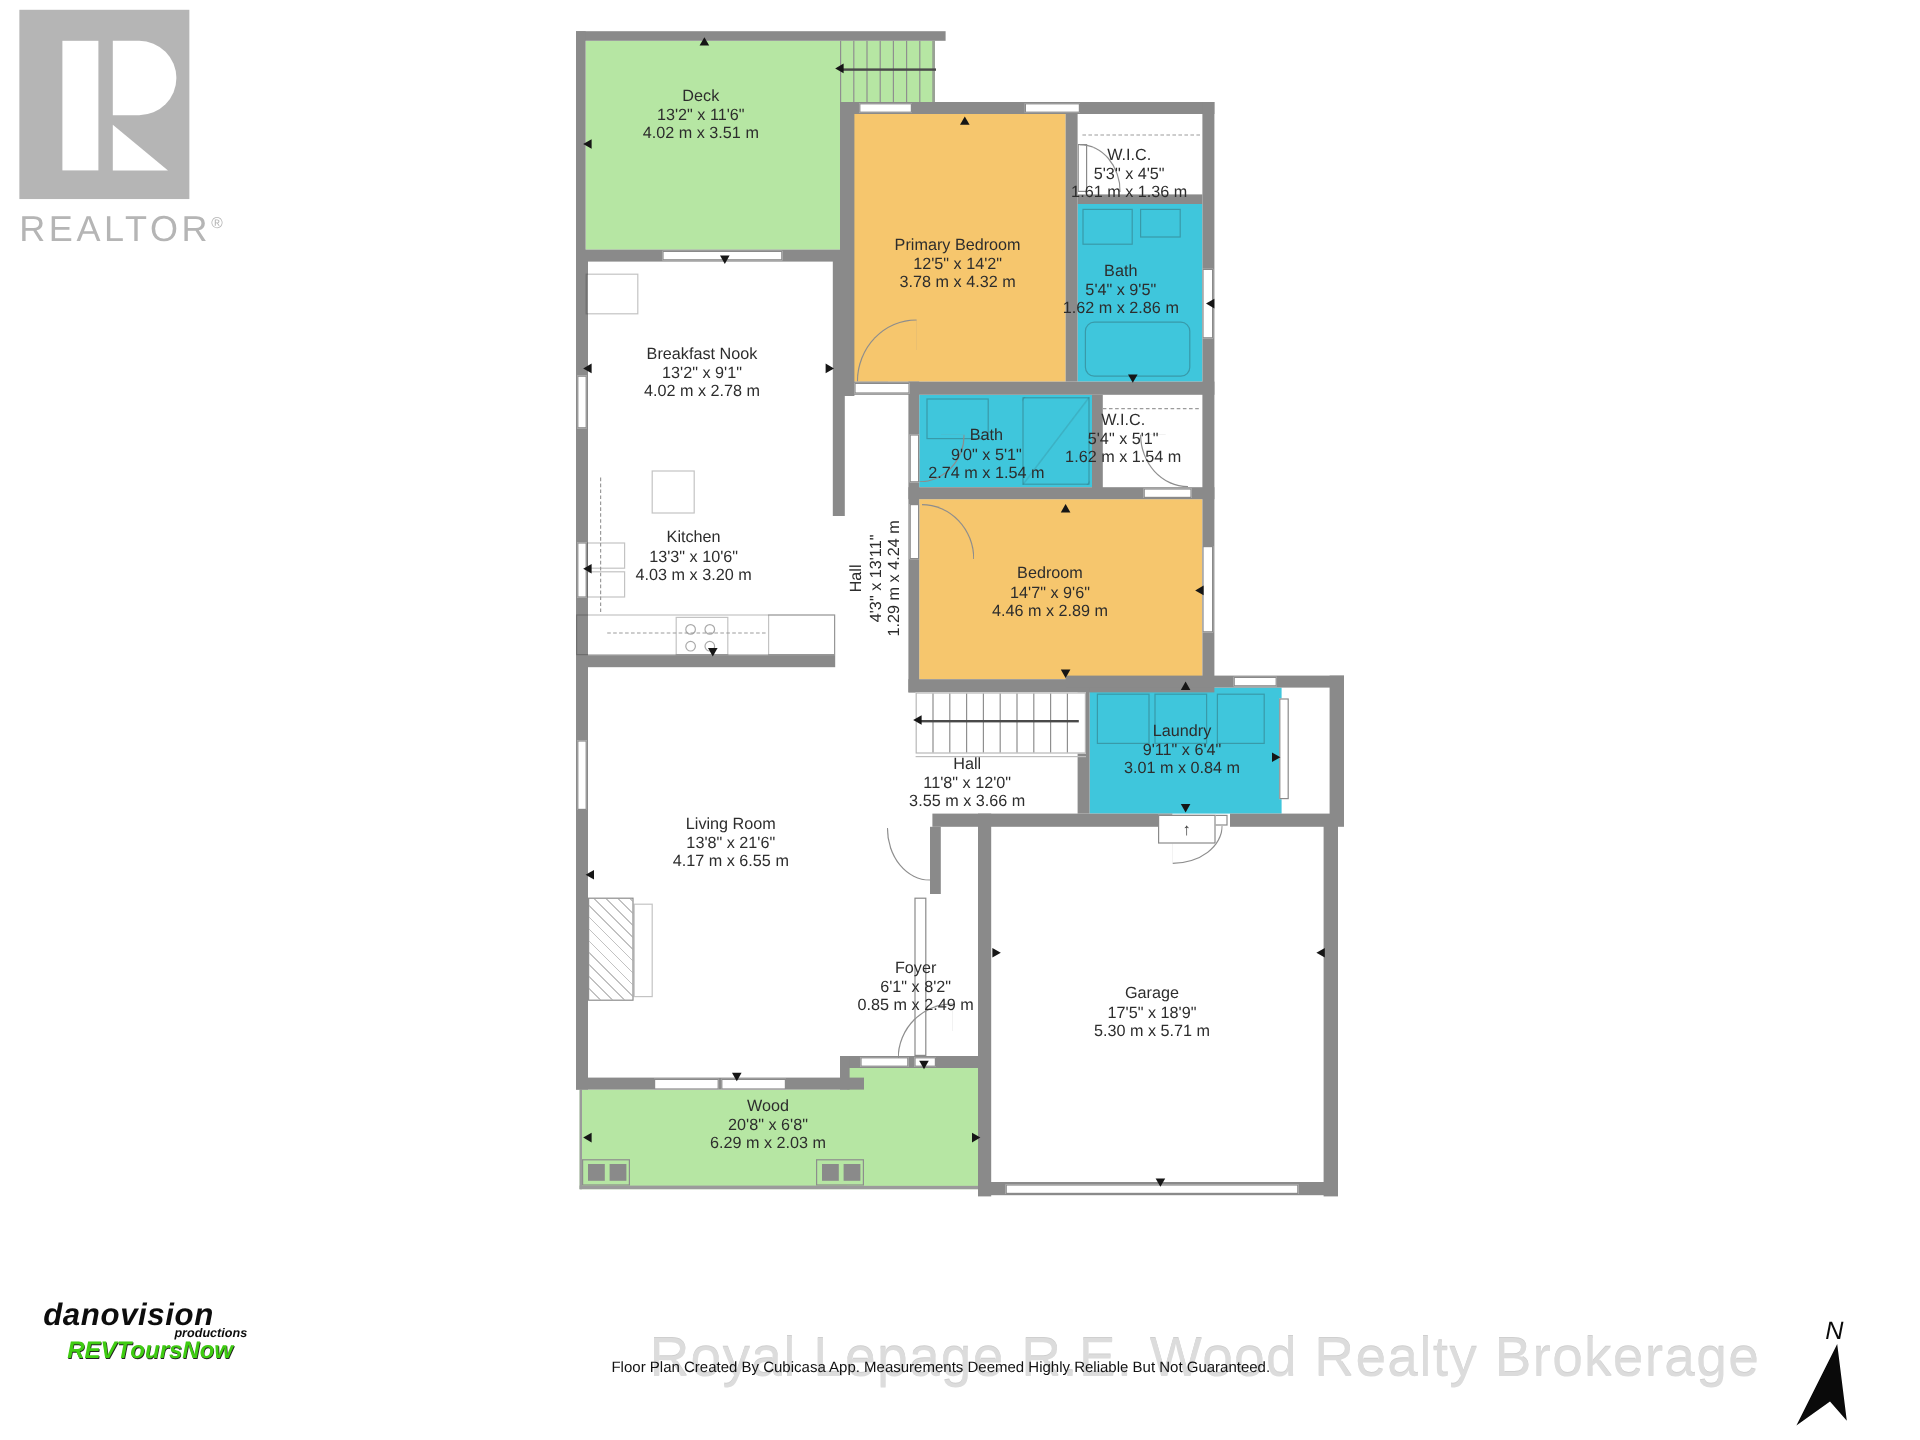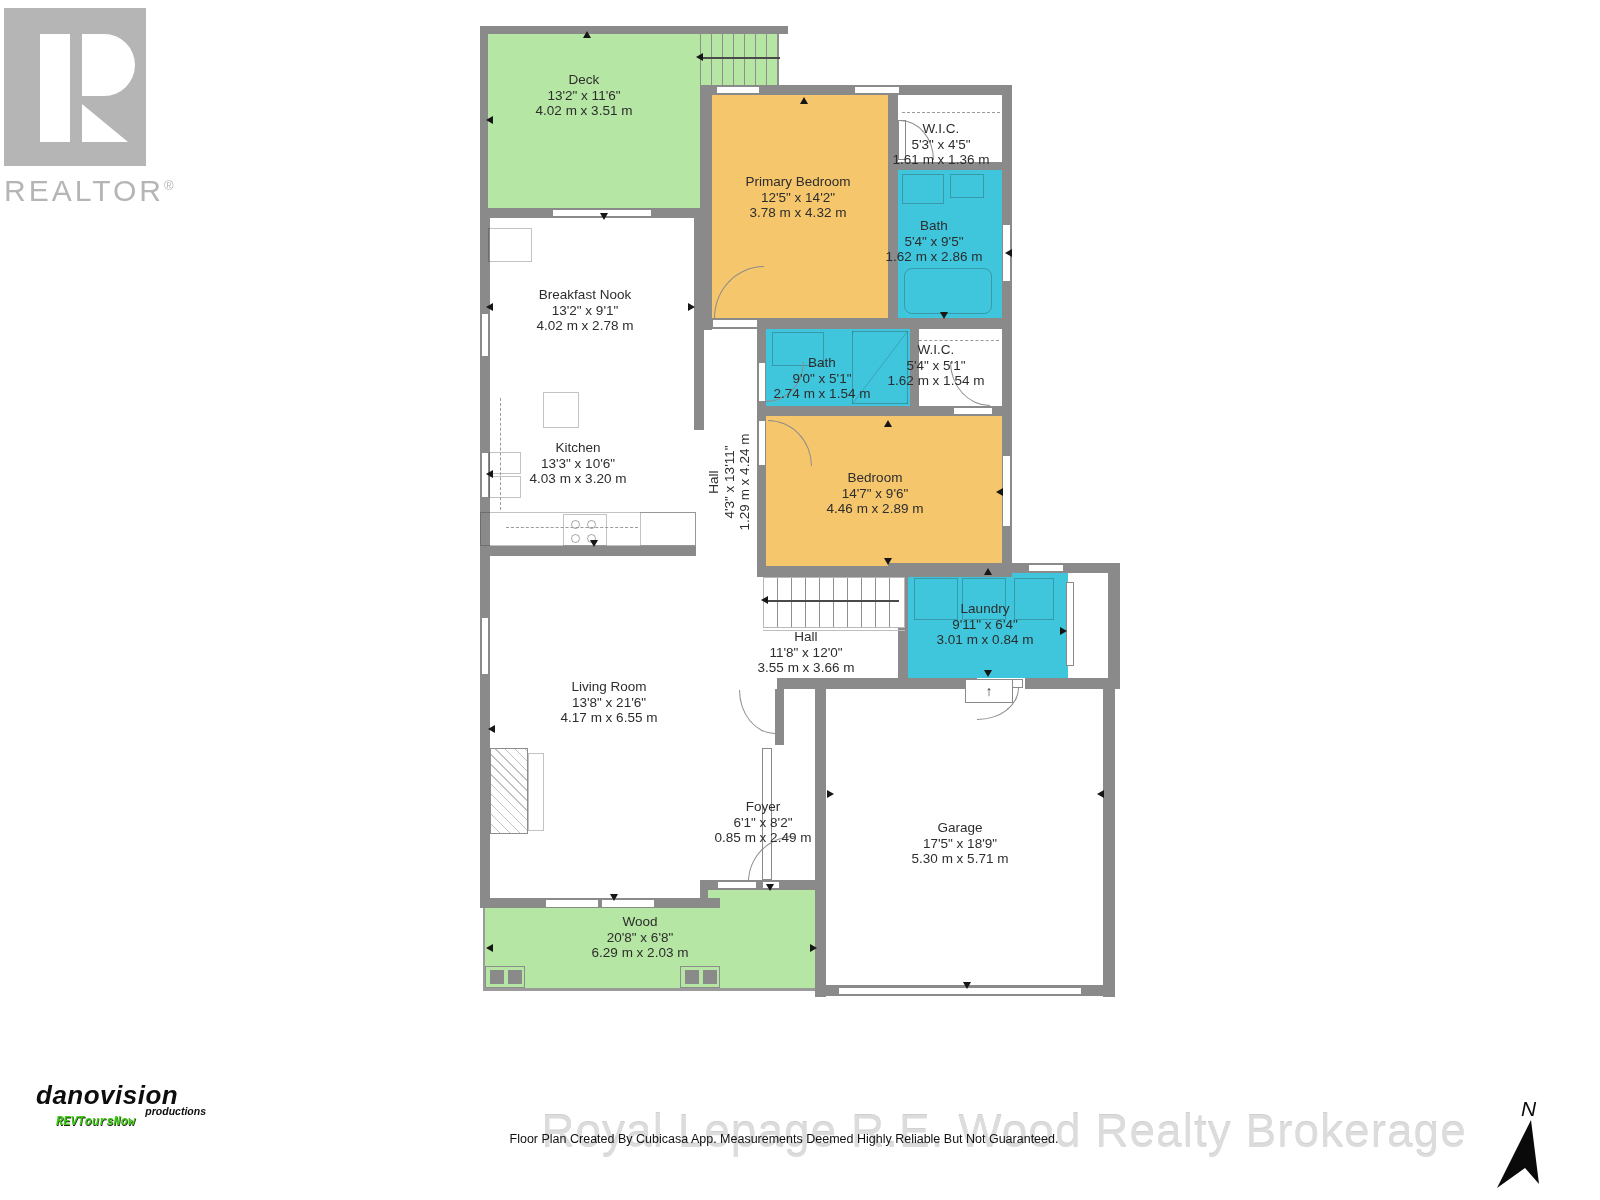--- a/index.html
+++ b/index.html
@@ -38,28 +38,28 @@
   .planter{position:absolute;border:1px solid #8d8d8d;box-sizing:border-box;z-index:3;background:var(--green);}
   .planter span{position:absolute;width:14px;height:14px;background:#8a8a8a;top:3px;}
   
   #footer{position:absolute;left:234px;top:1046px;width:1100px;text-align:center;color:#111;z-index:6;}
   #footer .t{font-size:16px;font-weight:bold;margin-bottom:3px;}
   #footer .l{font-size:14.5px;line-height:17.5px;}
   #disclaimer{position:absolute;left:234px;top:1132px;width:1100px;text-align:center;
               font-size:12.5px;color:#111;z-index:6;}
   #watermark{position:absolute;left:1004px;top:1104px;transform:translateX(-50%);white-space:nowrap;
              font-size:46px;letter-spacing:1px;color:#dcdcdc;text-shadow:0 1px 0 #fff,0 -1px 0 #cfcfcf;z-index:4;}
-  #realtor{position:absolute;left:4px;top:8px;z-index:6;}
+  #realtor{position:absolute;left:16px;top:8px;z-index:6;}
   #realtor .word{font-size:30px;color:var(--logogray);letter-spacing:3px;margin-top:4px;}
   #realtor sup{font-size:13px;}
   #danovision{position:absolute;left:36px;top:1080px;z-index:6;width:170px;}
   #danovision .d1{font-style:italic;font-weight:bold;font-size:26px;color:#0d0d0d;letter-spacing:0.5px;}
   #danovision .d2{font-style:italic;font-weight:bold;font-size:10.5px;color:#0d0d0d;text-align:right;margin-top:-6px;}
-  #danovision .d3{font-style:italic;font-weight:bold;font-size:12px;color:var(--brandgreen);margin-top:-2px;
-                  padding-left:20px;text-shadow:0.5px 0.5px 0 #222;font-family:Liberation Mono, monospace;}
+  #danovision .d3{font-style:italic;font-weight:bold;font-size:20px;color:var(--brandgreen);margin-top:-2px;
+                  padding-left:20px;text-shadow:0.5px 0.5px 0 #222;}
   #compass{position:absolute;left:1483px;top:1090px;z-index:6;}
 </style>
 </head>
 <body>
 
 <div id="canvas">
 
   <div class="fill" style="left:488px;top:34px;width:212px;height:174px;background:var(--green);"></div>
   <div class="fill" style="left:700px;top:34px;width:78px;height:51px;background:var(--green);border-right:1px solid #8f8f8f;"></div>
   <div class="fill" style="left:710px;top:95px;width:178px;height:223px;background:var(--orange);"></div>
@@ -211,21 +211,21 @@
 
   <div id="stepbox" style="left:965px;top:679px;width:48px;height:24px;">
     <span>↑</span>
   </div>
 
   <div class="rlabel" style="left:584px;top:72px;">
     <div>Deck</div>
     <div>13'2" x 11'6"</div>
     <div>4.02 m x 3.51 m</div>
   </div>
-  <div class="rlabel" style="left:798px;top:174px;">
+  <div class="rlabel" style="left:798px;top:196px;">
     <div>Primary Bedroom</div>
     <div>12'5" x 14'2"</div>
     <div>3.78 m x 4.32 m</div>
   </div>
   <div class="rlabel" style="left:941px;top:121px;">
     <div>W.I.C.</div>
     <div>5'3" x 4'5"</div>
     <div>1.61 m x 1.36 m</div>
   </div>
   <div class="rlabel" style="left:934px;top:218px;">

